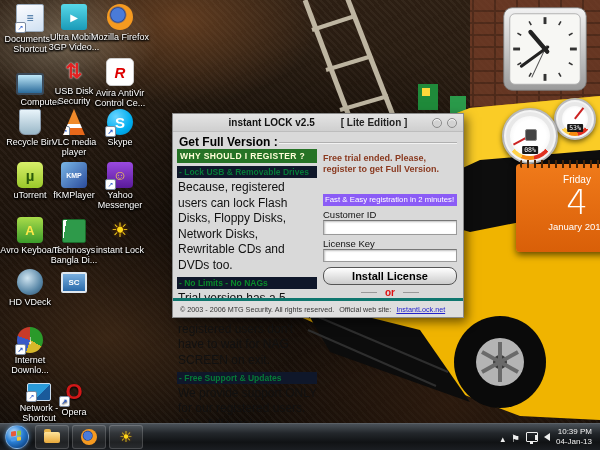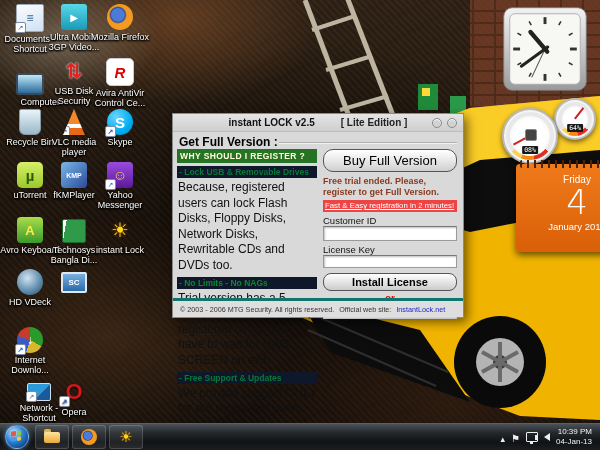--- a/index.html
+++ b/index.html
@@ -57,35 +57,35 @@
   .gfv-line{position:absolute;left:106px;right:6px;top:28px;height:0;border-top:1px solid #b0b0b0;border-bottom:1px solid #f2f2f2;}
   .colL{position:absolute;left:4px;top:35px;width:140px;}
   .banner-green{background:#267326;color:#ffffd8;font-size:8.5px;font-weight:bold;letter-spacing:.4px;padding:2px 3px;}
   .sec-h{background:#0f172a;color:#067a38;font-size:8.5px;font-weight:bold;padding:1px 2px;margin-top:3px;}
   .sec-b{font-size:12px;line-height:1.3;color:#111;margin:2px 0 1px 1px;}
   .colR{position:absolute;left:150px;top:35px;width:134px;}
   .btn-buy{display:block;width:100%;height:23px;border-radius:10px;border:1px solid #555;
            background:linear-gradient(#ffffff,#e6e6e6 55%,#cfcfcf);font-size:13px;color:#000;cursor:pointer;
            box-shadow:inset 0 1px 0 #fff;font-family:"Liberation Sans",sans-serif;}
   .notice{margin-top:4px;color:#8a3a20;font-weight:bold;font-size:9px;line-height:1.2;}
-  .banner-blue{margin-top:2px;background:#ef4444;color:#fff;font-size:7.8px;padding:1.5px 2px;text-decoration:underline;}
+  .banner-blue{margin-top:19px;background:#8b5cf6;color:#fff;font-size:7.8px;padding:1.5px 2px;}
   .fld-label{font-size:9.5px;color:#111;margin-top:3px;}
   .fld{display:block;width:100%;box-sizing:border-box;height:13px;background:#fff;border:1px solid #9a9a9a;
        border-top-color:#777;box-shadow:inset 1px 1px 2px rgba(0,0,0,.25);font-size:9px;padding:0 2px;}
   .btn-install{display:block;width:100%;height:18px;margin-top:5px;border-radius:8px;border:1px solid #555;
            background:linear-gradient(#ffffff,#e0e0e0 60%,#cccccc);font-size:11px;font-weight:bold;color:#000;cursor:pointer;
            font-family:"Liberation Sans",sans-serif;}
   .or-row{display:flex;align-items:center;justify-content:center;gap:8px;margin-top:2px;}
   .or-dash{width:16px;height:1px;background:#999;}
   .or-txt{color:#e01010;font-weight:bold;font-size:10px;}
   .btn-exit{display:block;width:100%;height:14px;margin-top:1px;border:1px solid #c2c2c2;background:#d6d6d6;
             font-size:9.5px;color:#111;cursor:pointer;font-family:"Liberation Sans",sans-serif;line-height:11px;}
   .dlg-footer{position:absolute;left:0;right:0;bottom:0;height:16px;background:#dedede;border-top:3px solid #0f766e;
               font-size:7.2px;color:#333;display:flex;align-items:center;gap:5px;padding-left:7px;}
-  .dlg-link{color:#2222cc;cursor:pointer;}
+  .dlg-link{color:#2222cc;text-decoration:underline;cursor:pointer;}
   
   .gadget{position:absolute;z-index:3;}
   #clock-gadget{left:502px;top:6px;width:86px;height:86px;cursor:grab;}
   #cpu-gadget{left:498px;top:96px;width:100px;height:68px;cursor:grab;}
   .gauge{position:absolute;border-radius:50%;background:#f4f4f4;border:2px solid #b9b9b9;box-shadow:0 2px 5px rgba(0,0,0,.55);}
   .gauge::before{content:"";position:absolute;inset:2px;border-radius:50%;
       background:conic-gradient(from 130deg,#e03020 0 40deg,#f88a10 40deg 72deg,#ffd24a 72deg 100deg,#e8e8e8 100deg 360deg);}
   .gauge::after{content:"";position:absolute;inset:6px;border-radius:50%;background:radial-gradient(#fff 55%,#ececec);}
   .g-needle{position:absolute;left:calc(50% - 1px);top:14%;width:2px;height:38%;background:#c22;transform-origin:50% 95%;z-index:2;}
   .g-val{position:absolute;left:50%;bottom:16%;transform:translateX(-50%);background:#181818;color:#fff;
@@ -274,21 +274,20 @@
     <div class="banner-green">WHY SHOULD I REGISTER ?</div>
     <div class="sec-h">- Lock USB &amp; Removable Drives</div>
     <div class="sec-b">Because, registered users can lock Flash Disks, Floppy Disks, Network Disks, Rewritable CDs and DVDs too.</div>
     <div class="sec-h" style="color:#0a8a2a;">- No Limits - No NAGs</div>
     <div class="sec-b">Trial version has a 5 folders at max limit. Also, registered users  don't have to wait for NAG SCREEN on exit.</div>
     <div class="sec-h">- Free  Support &amp; Updates</div>
     <div class="sec-b">We provide support ONLY for our registered users. Also, full versions updated more frequently, according to our customers needs. And only they can download these updated editions.</div>
   </div>
 
   <div class="colR">
-    <button class="btn-buy">Buy Full Version</button>
     <div class="notice">
       <div>Free trial ended. Please,</div>
       <div>register to get Full Version.</div>
     </div>
     <div class="banner-blue">Fast &amp; Easy registration in 2 minutes!</div>
     <div class="fld-label">Customer ID</div>
     <input class="fld" style="height: 15px;" value="">
     <div class="fld-label">License Key</div>
     <input class="fld" value="" style="">
     <button class="btn-install">Install License</button>
@@ -335,21 +334,21 @@
         <line x1="50" y1="54" x2="50" y2="16" stroke="#222" stroke-width="3.5" stroke-linecap="round" transform="rotate(234 50 50)"></line>
         <line x1="50" y1="54" x2="50" y2="14" stroke="#555" stroke-width="1.2" stroke-linecap="round" transform="rotate(205 50 50)"></line>
         <circle cx="50" cy="50" r="3" fill="#222"></circle>
       </g>
   </svg>
 </div>
 
 <div id="cpu-gadget" class="gadget">
   <div class="gauge" id="gauge-ram">
     <span class="g-needle" style="transform:rotate(38deg);"></span>
-    <span class="g-val">64%</span>
+    <span class="g-val">53%</span>
   </div>
   <div class="gauge" id="gauge-cpu">
     <span class="g-needle" style="transform:rotate(-118deg);"></span>
     <span class="g-chip"></span>
     <span class="g-val">08%</span>
   </div>
 </div>
 
 <div id="calendar-gadget" class="gadget">
   <div class="cal-weekday">Friday</div>

